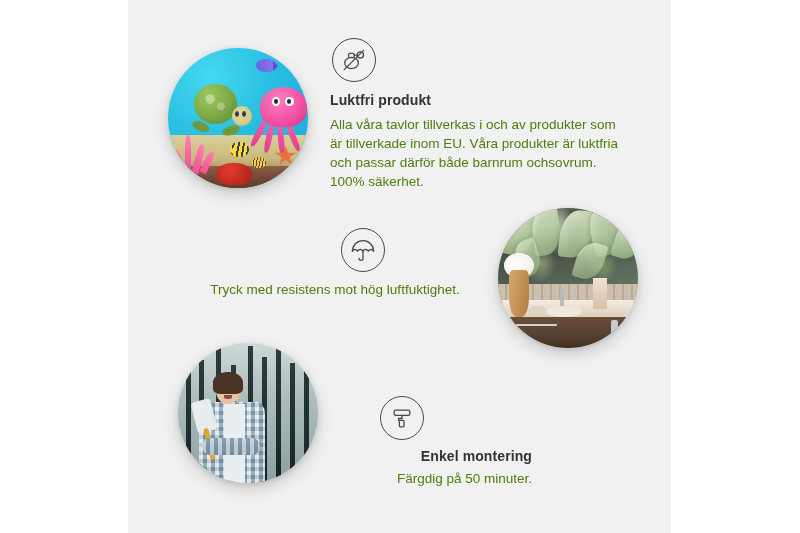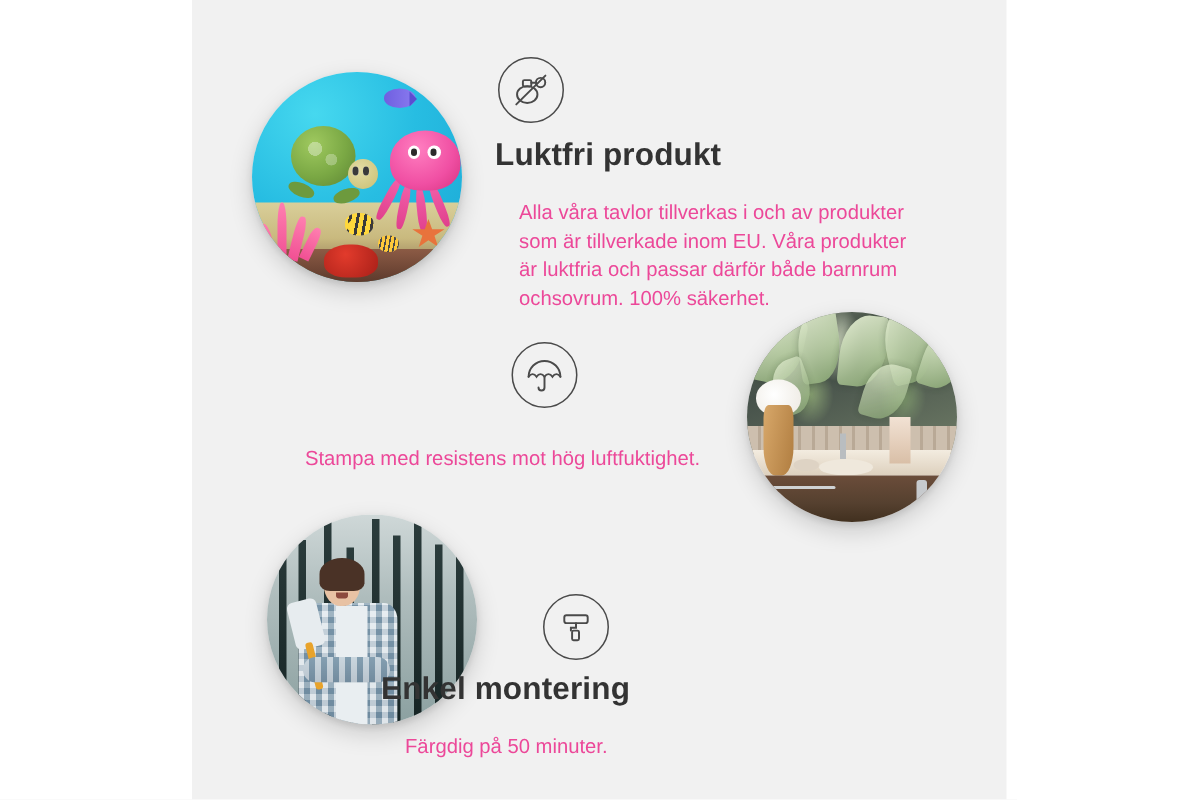--- a/index.html
+++ b/index.html
@@ -260,40 +260,40 @@
   
   .feature{position:absolute;}
   .icon-circle{
     width:44px;height:44px;border-radius:50%;
     border:1.5px solid #4a4a4a;
     display:flex;align-items:center;justify-content:center;
     box-sizing:border-box;
   }
   .icon-circle svg{display:block;}
   .f-title{
-    font-size:21px;font-weight:bold;color:#333333;
+    font-size:14px;font-weight:bold;color:#333333;
     letter-spacing:.1px;margin:0;
   }
   .f-body{
-    font-size:13.5px;color:#ec4899;line-height:1.42;margin:16px;
+    font-size:13.5px;color:#4d7c0f;line-height:1.42;margin:0;
   }
 
   
   #feature-odor{left:330px;top:38px;width:300px;}
   #feature-odor .icon-circle{margin:0 0 10px 2px;}
   #feature-odor .f-title{margin-bottom:7px;}
 
   
   #feature-water{left:185px;top:228px;width:300px;text-align:center;}
   #feature-water .icon-row{display:flex;justify-content:center;}
   #feature-water .icon-circle{margin:0 0 8px 56px;}
   #feature-water .f-title{margin-bottom:6px;}
 
   
-  #feature-mount{left:254px;top:396px;width:260px;text-align:left;}
+  #feature-mount{left:272px;top:396px;width:260px;text-align:right;}
   #feature-mount .icon-row{display:flex;justify-content:center;}
   #feature-mount .icon-circle{margin:0 0 8px 0;}
   #feature-mount .f-title{margin-bottom:5px;}
 </style>
 </head>
 <body>
 
 <div class="stage">
 
   <div class="panel"></div>
@@ -377,21 +377,21 @@
   <div class="feature" id="feature-water">
     <div class="icon-row">
       <div class="icon-circle">
         <svg width="26" height="26" viewBox="0 0 26 26" fill="none" stroke="#4a4a4a" stroke-width="1.3" stroke-linecap="round">
           <path d="M2.4 14.2a10.6 10.6 0 0 1 21.2 0"></path>
           <path d="M2.4 14.2c1.6-2.4 3.7-2.4 5.3 0 1.6-2.4 3.7-2.4 5.3 0 1.6-2.4 3.7-2.4 5.3 0 1.6-2.4 3.7-2.4 5.3 0"></path>
           <path d="M13 14.2v7.1a2 2 0 0 1-4 0"></path>
         </svg>
       </div>
     </div>
-    <p class="f-body">Stampa med resistens mot hög luftfuktighet.</p>
+    <p class="f-body">Tryck med resistens mot hög luftfuktighet.</p>
   </div>
 
   <div class="photo" id="photo-woman">
     <div class="inner">
       <div class="forest-bg">
         <div class="tree" style="left:6%;height:96%"></div>
         <div class="tree" style="left:15%;height:88%"></div>
         <div class="tree" style="left:27%;height:100%"></div>
         <div class="tree" style="left:38%;height:84%"></div>
         <div class="tree" style="left:50%;height:98%"></div>

